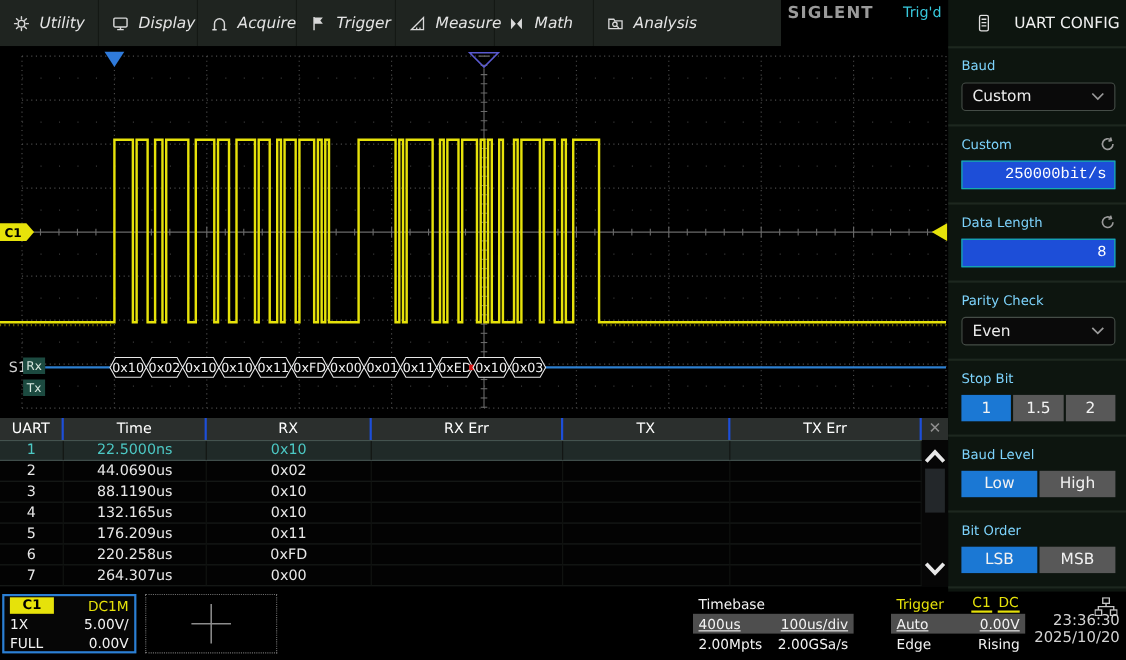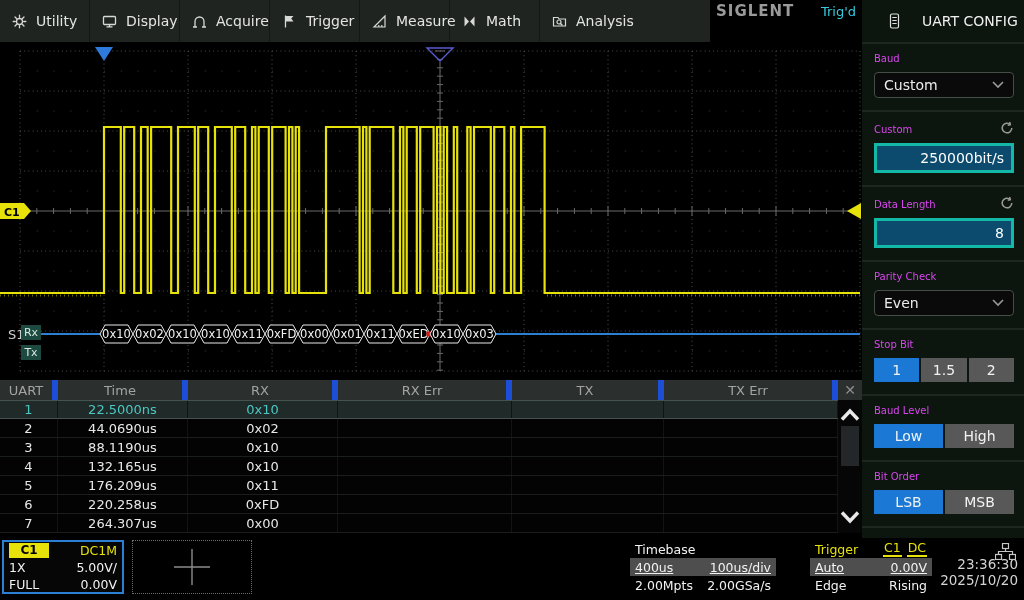--- a/index.html
+++ b/index.html
@@ -1,50 +1,50 @@
 <!DOCTYPE html>
 <html><head>
 <meta charset="utf-8">
 <style>
   html,body{margin:0;padding:0;background:#000;}
   #screen{position:relative;width:1024px;height:600px;background:#000;overflow:hidden;
           font-family:"DejaVu Sans","Liberation Sans",sans-serif;color:#e8e8e8;}
   
-  .menubar{position:absolute;left:0;top:0;width:720px;height:42px;background:#1f2420;display:flex;}
+  .menubar{position:absolute;left:0;top:0;width:720px;height:42px;background:#1f2420;display:flex;font-style:italic;}
   .mi{width:90px;height:42px;display:flex;align-items:center;gap:9px;padding-left:12px;box-sizing:border-box;
       border-right:1px solid #141814;font-size:14px;color:#e4e4e4;cursor:default;}
   .mi svg{flex:0 0 auto;}
   .sigbox{position:absolute;left:710px;top:0;width:152px;height:42px;background:#000;}
   .sigrow1{display:flex;justify-content:space-between;align-items:center;height:20px;padding:1px 6px 0 6px;}
   .brand{font-weight:bold;font-size:15px;color:#9a9a9a;letter-spacing:1px;}
   .trigd{font-size:13px;color:#38c8dc;}
   .freq{font-size:13px;color:#e6e20a;padding-left:5px;line-height:20px;white-space:nowrap;}
   
   .sidebar{position:absolute;left:862px;top:0;width:162px;height:538px;background:#0d150f;box-sizing:border-box;}
   .sb-header{height:42px;display:flex;align-items:center;gap:20px;padding-left:24px;font-size:14px;color:#f0f0f0;}
   .sec{border-top:2px solid #1d271f;padding:9px 10px 12px 12px;}
-  .sec-label{font-size:10px;color:#d946ef;margin-bottom:8px;display:flex;justify-content:space-between;align-items:flex-end;}
+  .sec-label{font-size:12px;color:#7dd3fc;margin-bottom:8px;display:flex;justify-content:space-between;align-items:flex-end;}
   .dropdown{height:24px;background:#0a0a0a;border:1px solid #454d47;border-radius:4px;display:flex;align-items:center;
             justify-content:space-between;padding:0 9px;font-size:14px;color:#ececec;cursor:pointer;}
-  .field{height:24px;background:#0c4a6e;border:3px solid #14b8a6;display:flex;align-items:center;justify-content:flex-end;
-         padding:0 7px;font-size:14px;color:#fff;}
+  .field{height:24px;background:#1d4ed8;border:1px solid #14b8a6;display:flex;align-items:center;justify-content:flex-end;
+         padding:0 7px;font-size:14px;color:#fff;font-family:Liberation Mono, monospace;}
   .seg{display:flex;gap:2px;height:24px;}
   .seg .opt{flex:1;background:#585858;color:#f2f2f2;font-size:14px;display:flex;align-items:center;justify-content:center;cursor:pointer;}
   .seg .opt.sel{background:#1b78d4;}
   .return-row{border-top:2px solid #1d271f;margin-top:0;padding:20px 0 0 24px;display:flex;align-items:center;gap:20px;
               font-size:15px;color:#f0f0f0;cursor:pointer;}
   
   .scope{position:absolute;left:0;top:42px;width:862px;height:338px;background:#000;}
   .s1-label{position:absolute;left:8px;top:285px;font-size:13px;color:#cfcfcf;}
   .bus-badge{position:absolute;left:21px;width:20px;height:15px;background:#1c4a40;color:#d6e6de;
              font-size:11px;display:flex;align-items:center;justify-content:center;}
   
   .dtable{position:absolute;left:0;top:380px;width:862px;height:153px;background:#030303;font-size:13px;}
   .thead{display:flex;height:20px;background:#2b2f2d;}
-  .th{display:flex;align-items:center;justify-content:center;border-right:6px solid #1d4ed8;box-sizing:border-box;color:#a3a3a3;}
+  .th{display:flex;align-items:center;justify-content:center;border-right:2px solid #1d4ed8;box-sizing:border-box;color:#ffffff;}
   .tclose{width:24px;display:flex;align-items:center;justify-content:center;color:#8e8e8e;font-size:14px;cursor:pointer;}
   .trow{display:flex;height:19px;border-bottom:1px solid #191d1b;box-sizing:border-box;}
   .td{display:flex;align-items:center;justify-content:center;border-right:1px solid #121412;box-sizing:border-box;}
   .trow.sel{background:#202a28;color:#4cc8c4;border-top:1px solid #44534f;border-bottom:1px solid #44534f;}
   .scrollbar{position:absolute;right:0;top:20px;width:24px;height:133px;background:#060606;}
   .sb-btn{position:absolute;left:0;width:24px;height:22px;display:flex;align-items:center;justify-content:center;cursor:pointer;}
   .sb-thumb{position:absolute;left:3px;top:26px;width:18px;height:40px;background:#23272а;background:#23272a;cursor:pointer;}
   
   .bottombar{position:absolute;left:0;top:538px;width:1024px;height:62px;background:#000;}
   .chbox{position:absolute;left:2px;top:2px;width:122px;height:54px;background:#060606;border:2px solid #2b7fd4;box-sizing:border-box;cursor:pointer;}

